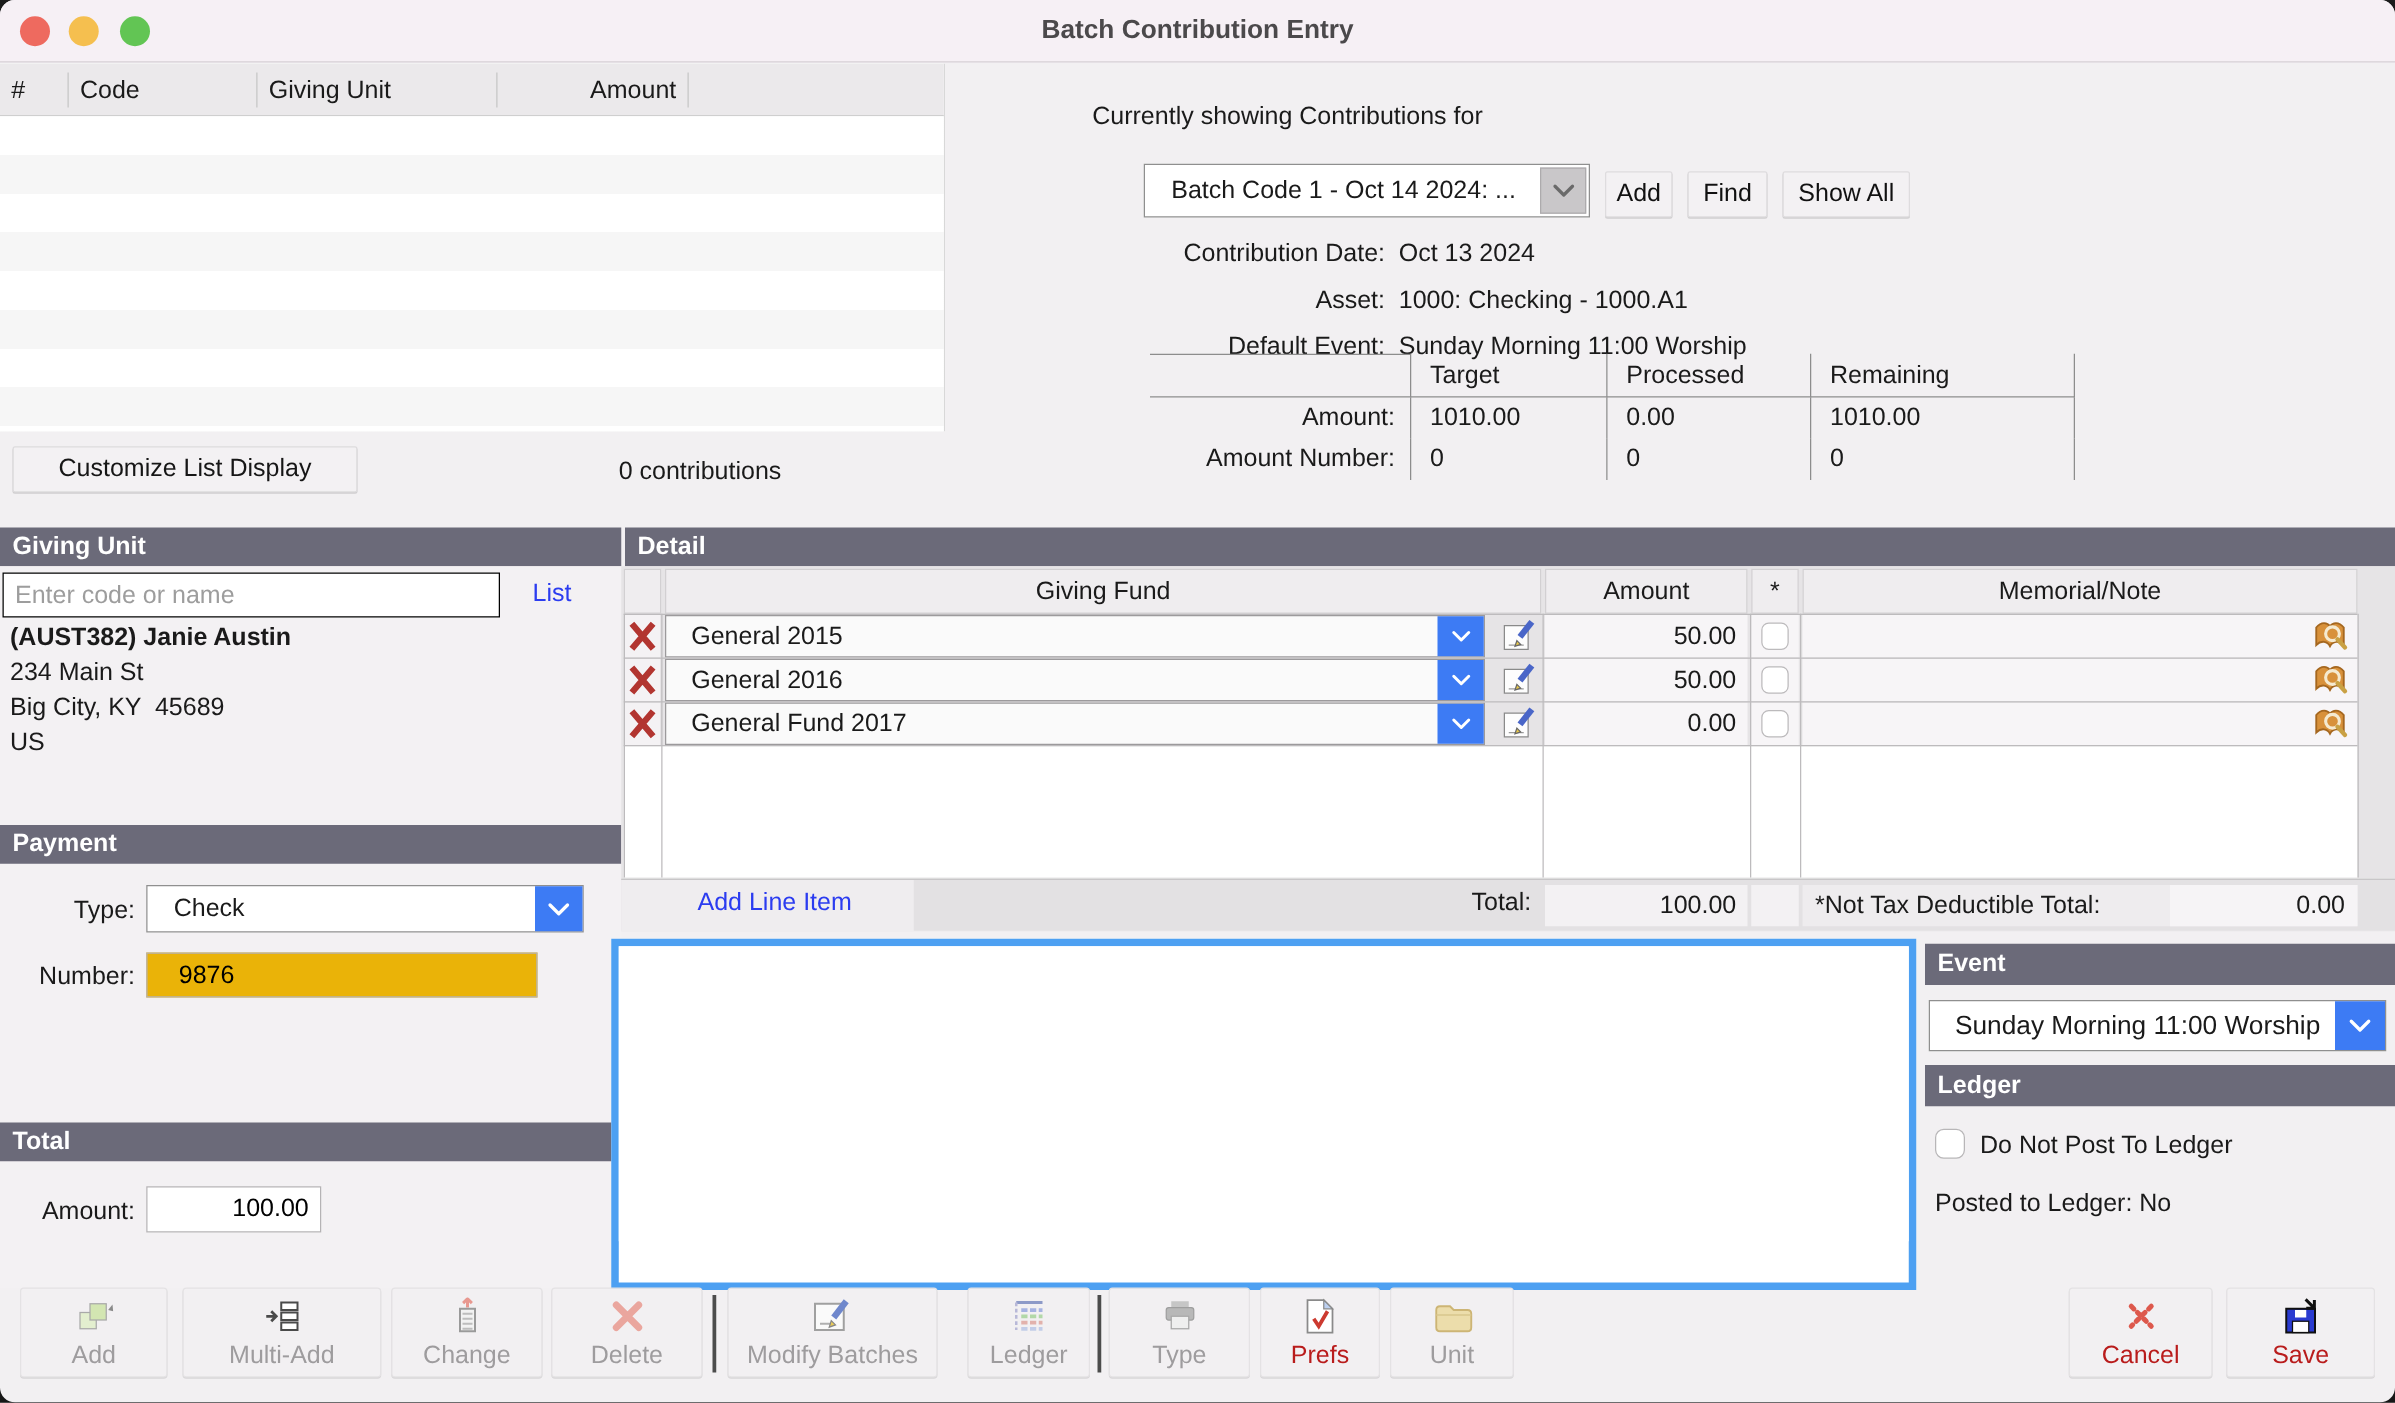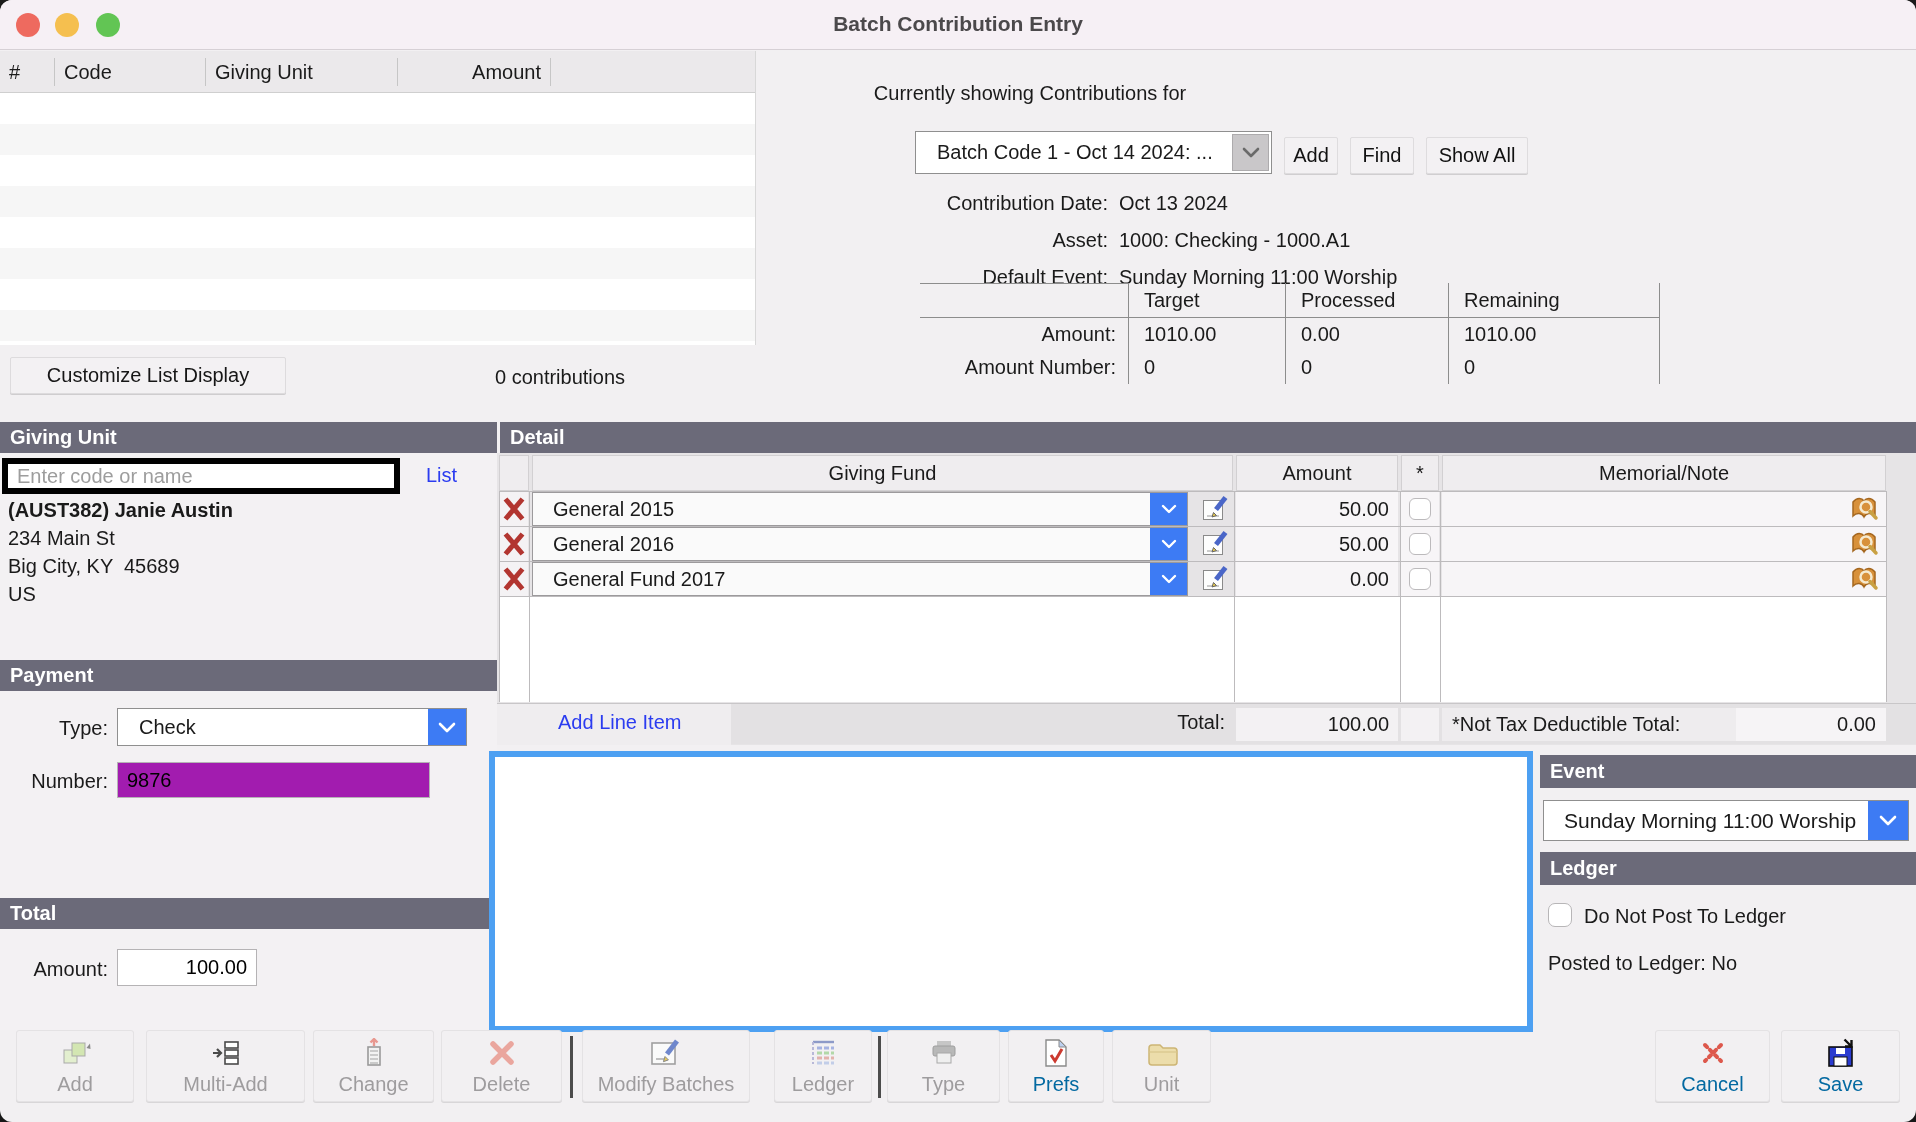--- a/index.html
+++ b/index.html
@@ -53,33 +53,33 @@
 
   
   .sec-bar { position:absolute; height:31px; background:#6b6a79; color:#fff; font-size:20px; font-weight:bold; line-height:31px; padding-left:10px; }
   #bar-giving-unit { left:0; top:422px; width:497px; }
   #bar-detail { left:500px; top:422px; width:1416px; }
   #bar-payment { left:0; top:660px; width:497px; }
   #bar-total { left:0; top:898px; width:497px; }
 
   
   #left-bg { position:absolute; left:0; top:453px; width:497px; height:577px; background:#f3f1f3; }
-  #gu-search { position:absolute; left:2px; top:458px; width:398px; height:36px; border:6px solid #000000; background:#fff; font-family:inherit; font-size:20px; padding:0 9px; color:#1a1a1a; }
+  #gu-search { position:absolute; left:2px; top:458px; width:398px; height:36px; border:1px solid #000000; background:#fff; font-family:inherit; font-size:20px; padding:0 9px; color:#1a1a1a; }
   #gu-search::placeholder { color:#9d9d9d; }
   #gu-list-link { position:absolute; left:426px; top:464px; font-size:20px; color:#2b3cf0; cursor:pointer; }
   #gu-info { position:absolute; left:8px; top:496px; font-size:20px; line-height:28px; }
   #gu-name { font-weight:bold; }
   .addr { white-space:pre; }
 
   .fld-label { position:absolute; width:108px; text-align:right; font-size:20px; }
   #payment-type-label { left:0; top:717px; }
   #payment-type { position:absolute; left:117px; top:708px; width:350px; height:38px; background:#fff; border:1px solid #8f8f8f; display:flex; align-items:center; }
   .blue-arrow { width:38px; height:100%; background:#3d7bf4; display:flex; align-items:center; justify-content:center; flex:none; }
   #payment-number-label { left:0; top:770px; }
-  #payment-number { position:absolute; left:117px; top:762px; width:313px; height:36px; border:1px solid #b5b3b5; background:#a21caf; font-family:inherit; font-size:20px; padding:0 9px; }
+  #payment-number { position:absolute; left:117px; top:762px; width:313px; height:36px; border:1px solid #b5b3b5; background:#eab308; font-family:inherit; font-size:20px; padding:0 25px; }
   #total-amount-label { left:0; top:958px; }
   #total-amount { position:absolute; left:117px; top:949px; width:140px; height:37px; border:1px solid #b5b3b5; background:#fff; font-family:inherit; font-size:20px; padding:0 9px; text-align:right; }
 
   
   #detail-grid { position:absolute; left:497px; top:453px; width:1419px; height:292px; background:#e6e4e6; }
   .dh-cell { position:absolute; top:2px; height:36px; background:#efedef; border:1px solid #d2d0d2; display:flex; align-items:center; justify-content:center; font-size:20px; }
   #dh-del { left:2px; width:30px; }
   #dh-fund { left:35px; width:701px; }
   #dh-amt { left:739px; width:162px; }
   #dh-star { left:904px; width:38px; }
@@ -119,21 +119,21 @@
   #event-select .sel-text { padding-left:8px; font-size:21px; }
   #event-select .blue-arrow { width:40px; }
   #bar-ledger { left:1540px; top:852px; width:376px; height:33px; line-height:33px; }
   #ledger-checkbox { position:absolute; left:1548px; top:903px; width:24px; height:24px; background:#fff; border:1.5px solid #b8b6b8; border-radius:7px; cursor:pointer; }
   #ledger-check-label { position:absolute; left:1584px; top:905px; font-size:20px; }
   #ledger-posted { position:absolute; left:1548px; top:952px; font-size:20px; }
 
   
   .tb-btn { position:absolute; top:1030px; height:72px; background:#f2f0f2; border:1px solid #e4e2e4; border-radius:3px; box-shadow:0 1px 0 #d8d6d8; display:flex; flex-direction:column; align-items:center; justify-content:space-between; padding:5px 4px 7px; font-family:inherit; cursor:pointer; }
   .tb-icon { height:34px; display:flex; align-items:center; }
-  .tb-label { font-size:20px; color:#0369a1; line-height:20px; white-space:nowrap; }
+  .tb-label { font-size:20px; color:#b91c1c; line-height:20px; white-space:nowrap; }
   .tb-btn.disabled .tb-label { color:#9e9c9e; }
   #tb-add{left:16px;width:118px;} #tb-multiadd{left:146px;width:159px;} #tb-change{left:313px;width:121px;} #tb-delete{left:441px;width:121px;}
   #tb-modify{left:582px;width:168px;} #tb-ledger{left:774px;width:98px;} #tb-print{left:887px;width:113px;} #tb-prefs{left:1008px;width:96px;} #tb-load{left:1112px;width:99px;}
   #tb-cancel{left:1655px;width:115px;} #tb-save{left:1781px;width:119px;}
   .tb-sep { position:absolute; top:1036px; width:3px; height:62px; background:#4c4c4c; }
   #sep1{left:570px;} #sep2{left:878px;}
 </style>
 </head>
 <body>
 

